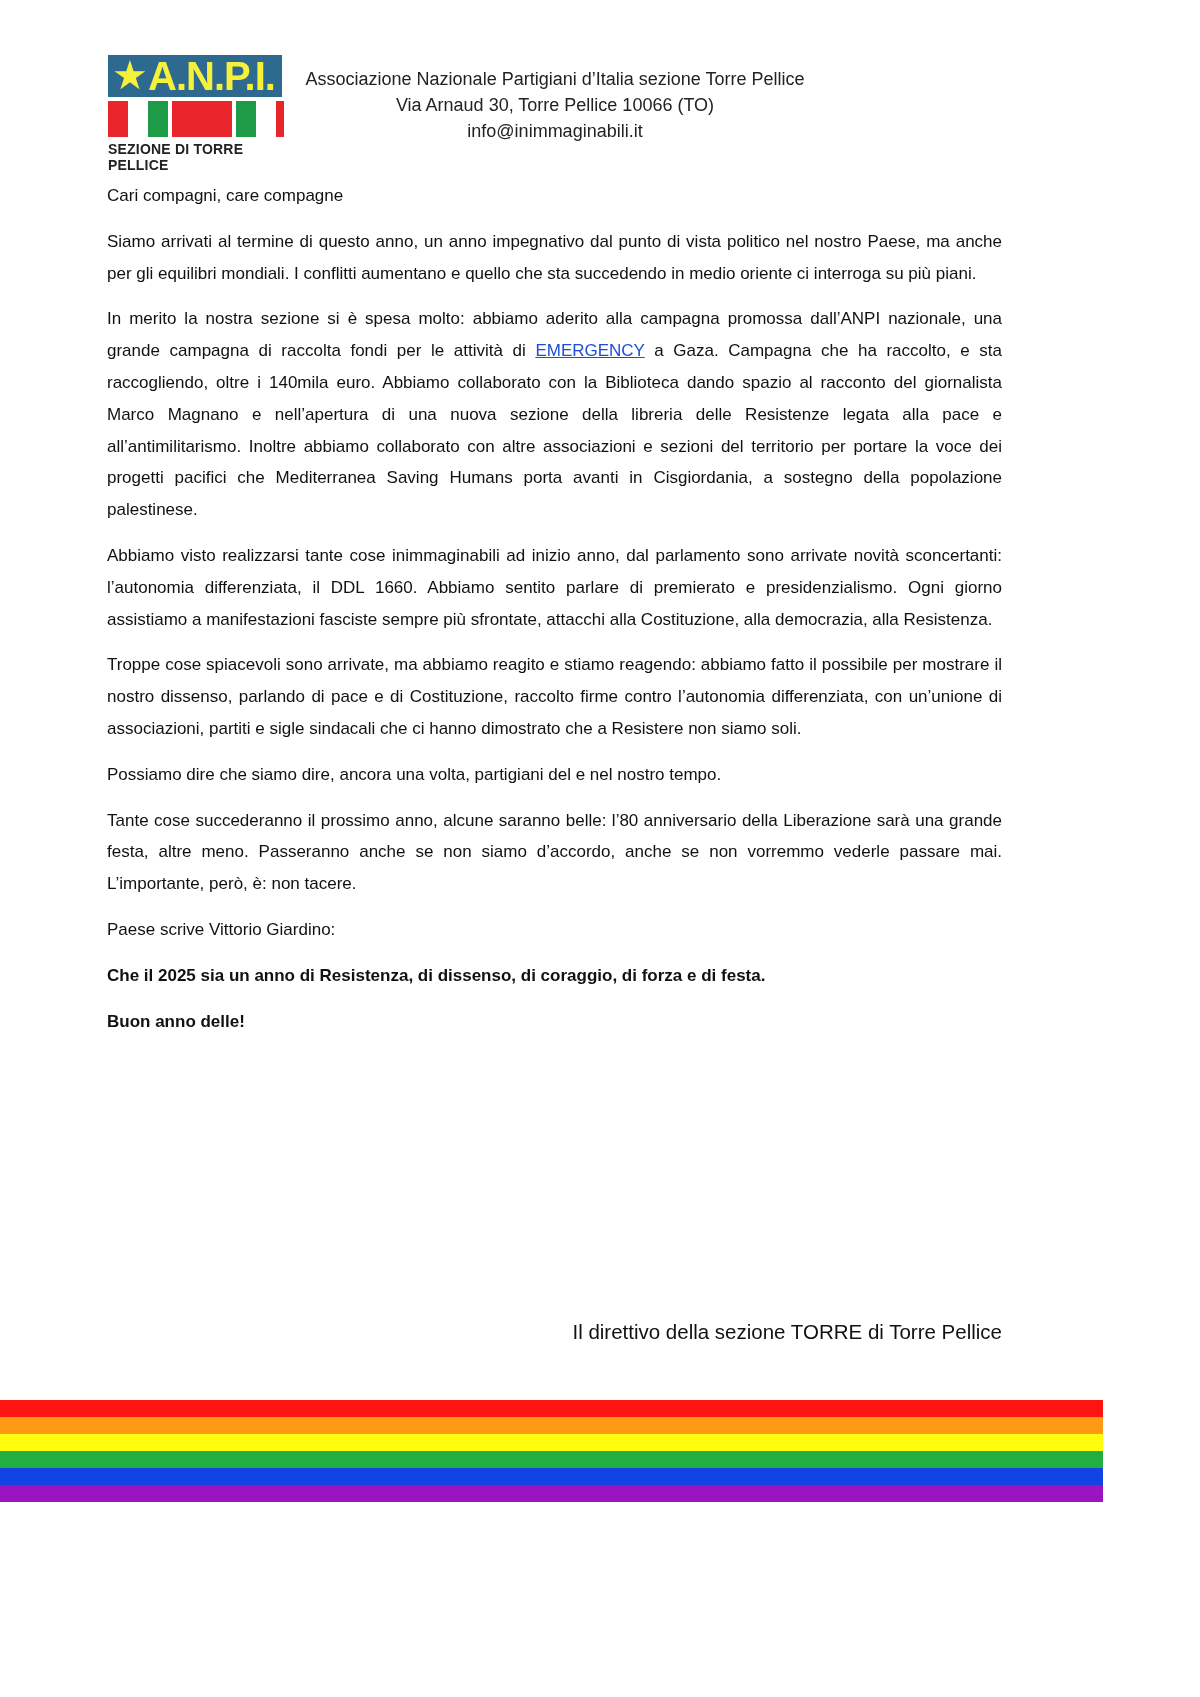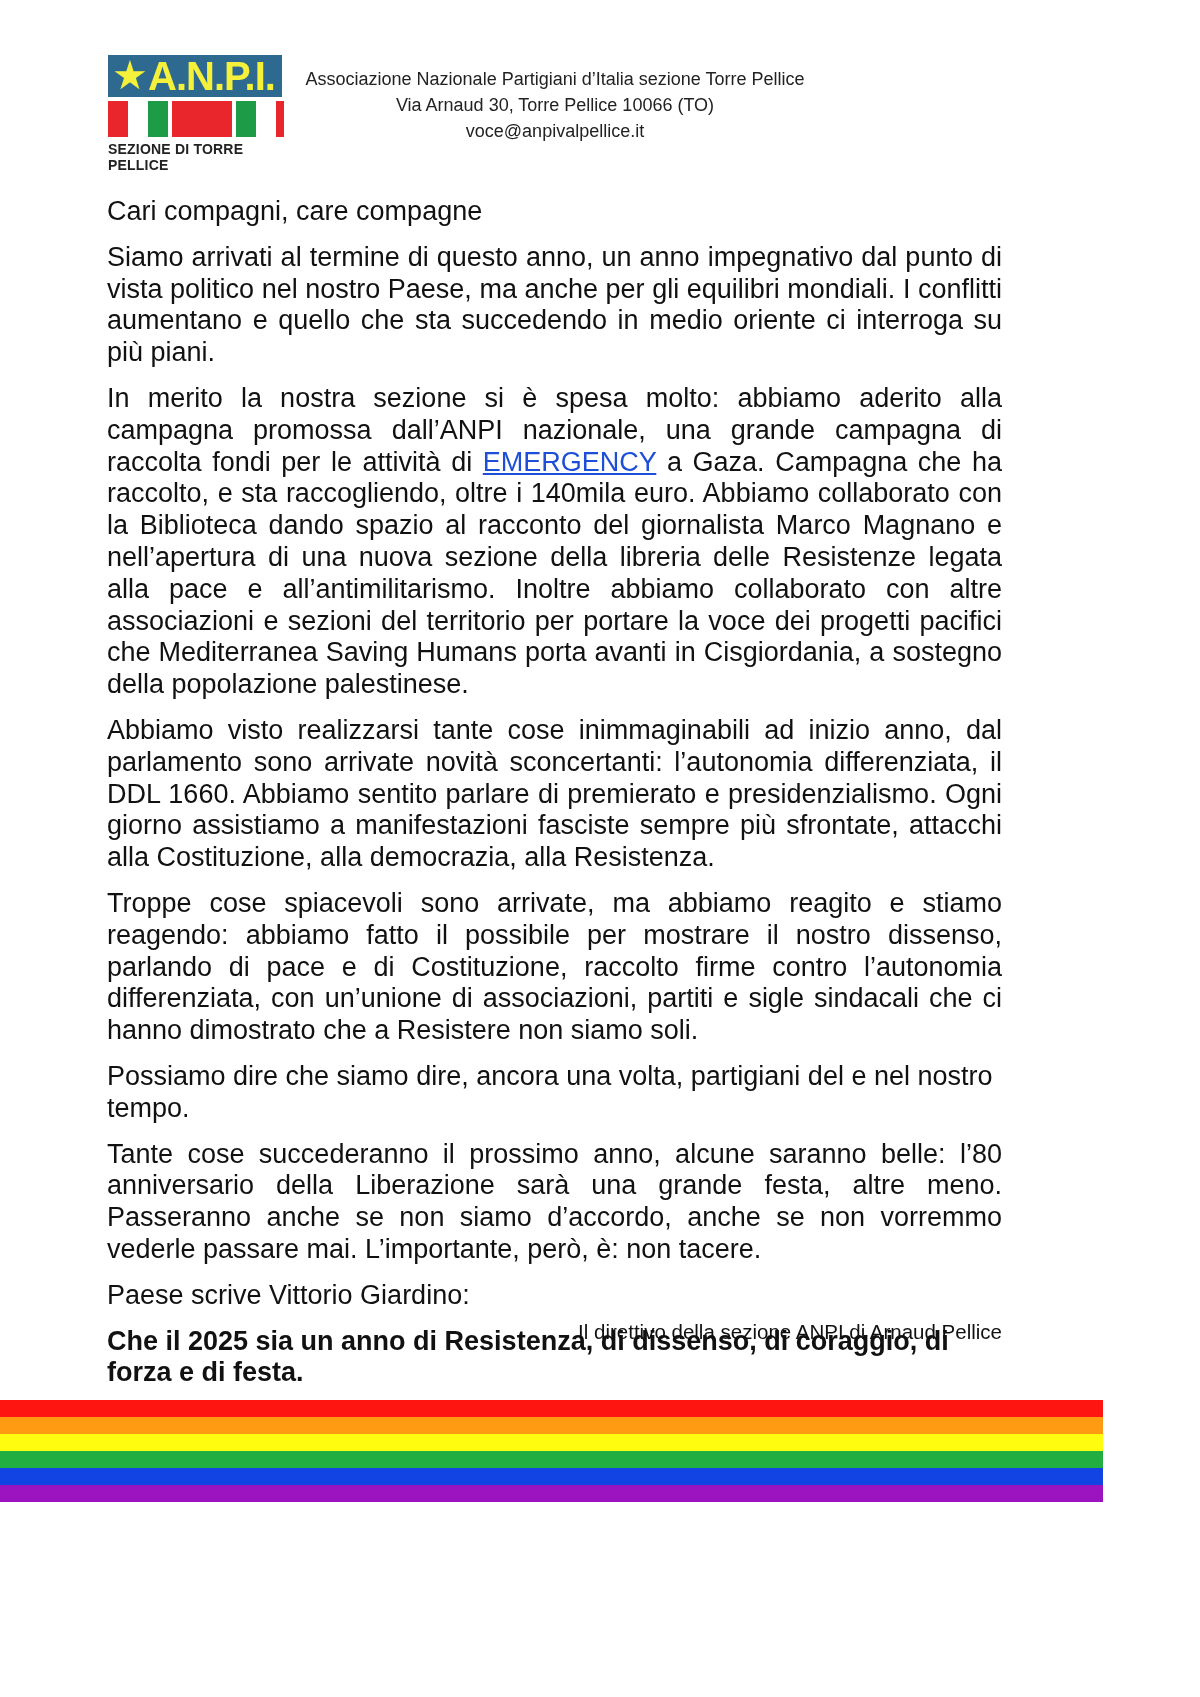--- a/index.html
+++ b/index.html
@@ -8,21 +8,21 @@
   .logo { position:absolute; left:108px; top:55px; width:176px; height:100px; }
   .logo-top { position:absolute; left:0; top:0; width:174px; height:42px; background:#2e6a8f; overflow:hidden; }
   .logo-star { position:absolute; left:4px; top:-2px; font-size:40px; line-height:44px; color:#f5f03a; }
   .logo-text { position:absolute; left:40px; top:-1px; font-size:40px; line-height:44px; font-weight:bold; color:#f5f03a; letter-spacing:-1px; font-family:"Liberation Sans", sans-serif; }
   .logo-flag { position:absolute; left:0; top:46px; width:174px; height:36px; }
   .logo-flag span { position:absolute; top:0; height:36px; }
   .logo-caption { position:absolute; left:0; top:86px; width:176px; text-align:left; font-size:14px; font-weight:bold; color:#222; letter-spacing:0.2px; }
 
   .header { position:absolute; left:290px; top:66px; width:530px; text-align:center; font-size:18px; line-height:26px; color:#222; }
 
-  .body { position:absolute; left:107px; top:196px; width:895px; font-size:27px; line-height:31.8px; }
+  .body { position:absolute; left:107px; top:180px; width:895px; font-size:17px; line-height:31.8px; }
   .body p { margin:0 0 14px 0; text-align:justify; }
   .body p.left { text-align:left; }
   .body p.bold { font-weight:bold; }
   .link { color:#1d4ed8; text-decoration:underline; }
   .signature { position:absolute; right:198px; top:1316px; font-size:20.5px; line-height:32px; }
 
   .rainbow { position:absolute; left:0; top:1400px; width:1103px; height:102px; }
   .rainbow div { height:17px; }
 </style>
 </head>
@@ -39,37 +39,37 @@
     <span style="left:64px;width:60px;background:#e8262b"></span>
     <span style="left:128px;width:20px;background:#1e9b47"></span>
     <span style="left:168px;width:8px;background:#e8262b"></span>
   </div>
   <div class="logo-caption">SEZIONE DI TORRE PELLICE</div>
 </div>
 
 <div class="header">
   <div>Associazione Nazionale Partigiani d’Italia sezione Torre Pellice</div>
   <div>Via Arnaud 30, Torre Pellice 10066 (TO)</div>
-  <div>voce@anpivalpellice.it</div>
+  <div>info@inimmaginabili.it</div>
 </div>
 
 <div class="body">
   <p class="left">Cari compagni, care compagne</p>
   <p>Siamo arrivati al termine di questo anno, un anno impegnativo dal punto di vista politico nel nostro Paese, ma anche per gli equilibri mondiali. I conflitti aumentano e quello che sta succedendo in medio oriente ci interroga su più piani.</p>
   <p><span>In merito la nostra sezione si è spesa molto: abbiamo aderito alla campagna promossa dall’ANPI nazionale, una grande campagna di raccolta fondi per le attività di </span><a class="link">EMERGENCY</a><span> a Gaza. Campagna che ha raccolto, e sta raccogliendo, oltre i 140mila euro. Abbiamo collaborato con la Biblioteca dando spazio al racconto del giornalista Marco Magnano e nell’apertura di una nuova sezione della libreria delle Resistenze legata alla pace e all’antimilitarismo. Inoltre abbiamo collaborato con altre associazioni e sezioni del territorio per portare la voce dei progetti pacifici che Mediterranea Saving Humans porta avanti in Cisgiordania, a sostegno della popolazione palestinese.</span></p>
   <p>Abbiamo visto realizzarsi tante cose inimmaginabili ad inizio anno, dal parlamento sono arrivate novità sconcertanti: l’autonomia differenziata, il DDL 1660. Abbiamo sentito parlare di premierato e presidenzialismo. Ogni giorno assistiamo a manifestazioni fasciste sempre più sfrontate, attacchi alla Costituzione, alla democrazia, alla Resistenza.</p>
   <p>Troppe cose spiacevoli sono arrivate, ma abbiamo reagito e stiamo reagendo: abbiamo fatto il possibile per mostrare il nostro dissenso, parlando di pace e di Costituzione, raccolto firme contro l’autonomia differenziata, con un’unione di associazioni, partiti e sigle sindacali che ci hanno dimostrato che a Resistere non siamo soli.</p>
   <p class="left">Possiamo dire che siamo dire, ancora una volta, partigiani del e nel nostro tempo.</p>
   <p>Tante cose succederanno il prossimo anno, alcune saranno belle: l’80 anniversario della Liberazione sarà una grande festa, altre meno. Passeranno anche se non siamo d’accordo, anche se non vorremmo vederle passare mai. L’importante, però, è: non tacere.</p>
   <p class="left">Paese scrive Vittorio Giardino:</p>
   <p class="bold left">Che il 2025 sia un anno di Resistenza, di dissenso, di coraggio, di forza e di festa.</p>
   <p class="bold left">Buon anno delle!</p>
 </div>
 
-<div class="signature">Il direttivo della sezione ANPI di Arnaud Pellice</div>
+<div class="signature">Il direttivo della sezione TORRE di Torre Pellice</div>
 
 <div class="rainbow" id="rainbow">
     <div style="background: rgb(254, 20, 16);"></div>
     <div style="background: rgb(254, 155, 18);"></div>
     <div style="background: rgb(255, 252, 15);"></div>
     <div style="background: rgb(35, 174, 66);"></div>
     <div style="background: rgb(18, 68, 227);"></div>
     <div style="background: rgb(156, 20, 192);"></div>
   </div>
 

